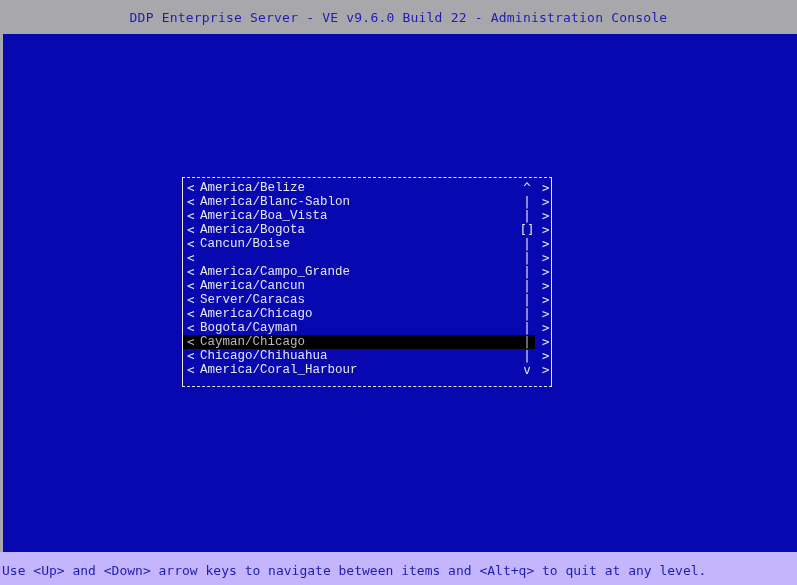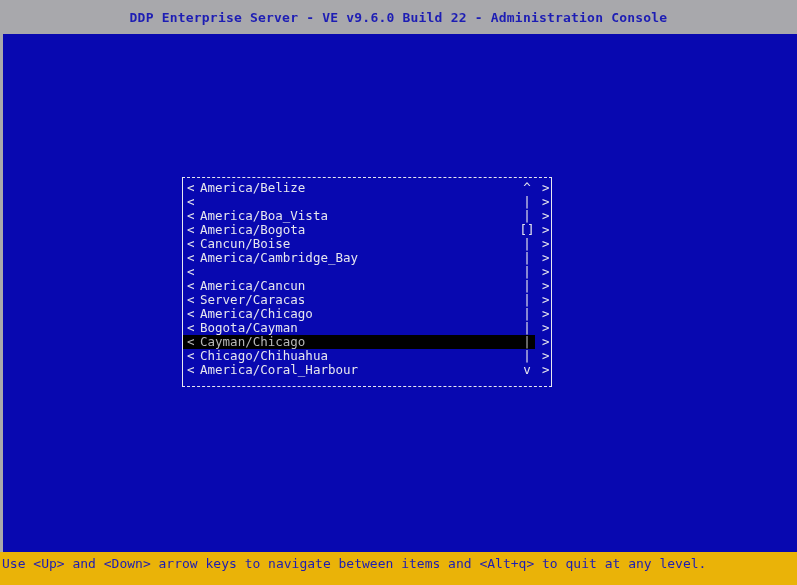--- a/index.html
+++ b/index.html
@@ -25,21 +25,20 @@
   #titlebar {
     position: absolute;
     left: 0;
     top: 0;
     width: 797px;
     height: 34px;
     background: #a8a8ac;
     display: flex;
     align-items: center;
     justify-content: center;
-    font-weight: bold;
   }
   #titlebar .title-text {
     color: #1d1db4;
     font-size: 13px;
     letter-spacing: 0.2px;
     white-space: pre;
   }
 
   
   #console-field {
@@ -51,23 +50,23 @@
     background: #0808b0;
   }
 
   
   #statusbar {
     position: absolute;
     left: 0;
     top: 552px;
     width: 797px;
     height: 33px;
-    background: #eab308;
+    background: #c4b5fd;
     display: flex;
-    align-items: flex-start;
+    align-items: center;
     padding-top: 4px;
     box-sizing: border-box;
   }
   #statusbar .status-text {
     color: #1d1db4;
     font-size: 13px;
     white-space: pre;
     padding-left: 2px;
   }
 
@@ -109,20 +108,21 @@
   .row-left-marker {
     position: absolute;
     left: 4px;
     top: 0;
     width: 10px;
   }
   .row-label {
     position: absolute;
     left: 17px;
     top: 0;
+    font-family: Liberation Mono, monospace;
   }
   .row-scroll-glyph {
     position: absolute;
     left: 336px;
     top: 0;
     width: 16px;
     text-align: center;
   }
   .row-right-marker {
     position: absolute;
@@ -160,26 +160,26 @@
 
   <div id="titlebar">
     <span class="title-text">DDP Enterprise Server - VE v9.6.0 Build 22 - Administration Console</span>
   </div>
 
   <div id="console-field">
 
     <div id="menu-box">
       <div id="menu-list">
           <div class="menu-row"><span class="row-left-marker">&lt;</span><span class="row-label">America/Belize</span><span class="row-scroll-glyph">^</span><span class="row-right-marker">&gt;</span></div>
-          <div class="menu-row"><span class="row-left-marker">&lt;</span><span class="row-scroll-glyph">|</span><span class="row-right-marker">&gt;</span></div>
+          <div class="menu-row"><span class="row-left-marker">&lt;</span><span class="row-label">America/Blanc-Sablon</span><span class="row-scroll-glyph">|</span><span class="row-right-marker">&gt;</span></div>
           <div class="menu-row"><span class="row-left-marker">&lt;</span><span class="row-label">America/Boa_Vista</span><span class="row-scroll-glyph">|</span><span class="row-right-marker">&gt;</span></div>
           <div class="menu-row"><span class="row-left-marker">&lt;</span><span class="row-label">America/Bogota</span><span class="row-scroll-glyph">[]</span><span class="row-right-marker">&gt;</span></div>
           <div class="menu-row"><span class="row-left-marker">&lt;</span><span class="row-label">Cancun/Boise</span><span class="row-scroll-glyph">|</span><span class="row-right-marker">&gt;</span></div>
-          <div class="menu-row"><span class="row-left-marker">&lt;</span><span class="row-label">America/Cambridge_Bay</span><span class="row-scroll-glyph">|</span><span class="row-right-marker">&gt;</span></div>
           <div class="menu-row"><span class="row-left-marker">&lt;</span><span class="row-scroll-glyph">|</span><span class="row-right-marker">&gt;</span></div>
+          <div class="menu-row"><span class="row-left-marker">&lt;</span><span class="row-label">America/Campo_Grande</span><span class="row-scroll-glyph">|</span><span class="row-right-marker">&gt;</span></div>
           <div class="menu-row"><span class="row-left-marker">&lt;</span><span class="row-label">America/Cancun</span><span class="row-scroll-glyph">|</span><span class="row-right-marker">&gt;</span></div>
           <div class="menu-row"><span class="row-left-marker">&lt;</span><span class="row-label">Server/Caracas</span><span class="row-scroll-glyph">|</span><span class="row-right-marker">&gt;</span></div>
           <div class="menu-row"><span class="row-left-marker">&lt;</span><span class="row-label">America/Chicago</span><span class="row-scroll-glyph">|</span><span class="row-right-marker">&gt;</span></div>
           <div class="menu-row"><span class="row-left-marker">&lt;</span><span class="row-label">Bogota/Cayman</span><span class="row-scroll-glyph">|</span><span class="row-right-marker">&gt;</span></div>
           <div class="menu-row selected"><div class="hl-bg"></div><span class="row-left-marker">&lt;</span><span class="row-label">Cayman/Chicago</span><span class="row-scroll-glyph">|</span><span class="row-right-marker">&gt;</span></div>
           <div class="menu-row"><span class="row-left-marker">&lt;</span><span class="row-label">Chicago/Chihuahua</span><span class="row-scroll-glyph">|</span><span class="row-right-marker">&gt;</span></div>
           <div class="menu-row"><span class="row-left-marker">&lt;</span><span class="row-label">America/Coral_Harbour</span><span class="row-scroll-glyph">v</span><span class="row-right-marker">&gt;</span></div>
         </div>
     </div>
 

